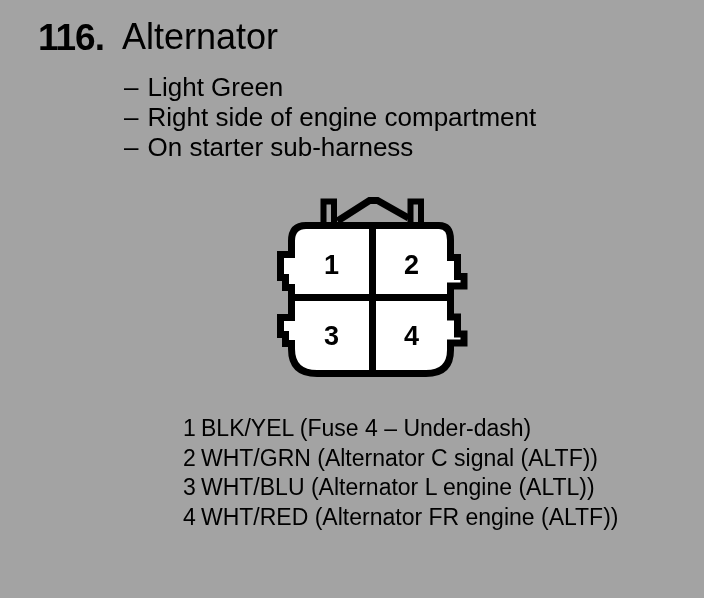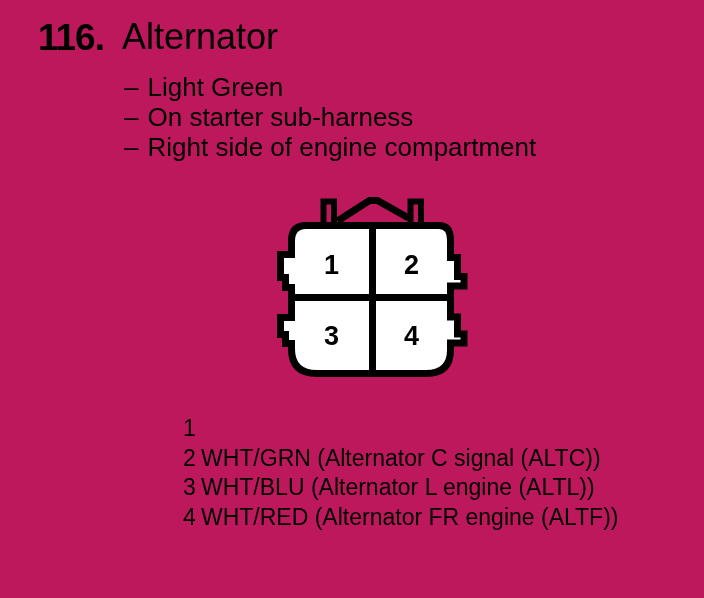--- a/index.html
+++ b/index.html
@@ -4,21 +4,21 @@
 <style>
   html, body { margin: 0; padding: 0; }
   body {
     width: 704px; height: 598px;
     background: #ffffff;
     font-family: "Liberation Sans", "DejaVu Sans", sans-serif;
     color: #000000;
     position: relative;
     overflow: hidden;
   }
-  .page { position: absolute; inset: 0; background: #be185d; }
+  .page { position: absolute; inset: 0; background: #a3a3a3; }
 
   
   .h-num {
     position: absolute; left: 38px; top: 19px;
     font-size: 37px; font-weight: bold; line-height: 1;
     letter-spacing: -1px; white-space: nowrap;
   }
   .h-title {
     position: absolute; left: 122px; top: 19px;
     font-size: 36px; font-weight: normal; line-height: 1;
@@ -56,22 +56,22 @@
 
 <div class="page">
 
   <div>
     <span class="h-num">116.</span>
     <span class="h-title">Alternator</span>
   </div>
 
   <div class="details">
     <span class="detail-line"><span class="detail-marker">–</span><span>Light Green</span></span>
+    <span class="detail-line"><span class="detail-marker">–</span><span>Right side of engine compartment</span></span>
     <span class="detail-line"><span class="detail-marker">–</span><span>On starter sub-harness</span></span>
-    <span class="detail-line"><span class="detail-marker">–</span><span>Right side of engine compartment</span></span>
   </div>
 
   <svg class="connector-svg" viewBox="252 185 240 200" xmlns="http://www.w3.org/2000/svg">
 
     <path d="M 306 225.5
          H 439
          Q 450.5 225.5 450.5 240
          V 257.5 H 457.5 V 276.5 H 464 V 286 H 450.5
          V 317 H 457.5 V 334 H 464 V 343 H 450.5
          V 350
@@ -94,24 +94,25 @@
 
     <text class="pin-cavity-num" x="331.5" y="265" text-anchor="middle" dominant-baseline="central">1</text>
     <text class="pin-cavity-num" x="411.5" y="265" text-anchor="middle" dominant-baseline="central">2</text>
     <text class="pin-cavity-num" x="331.5" y="336" text-anchor="middle" dominant-baseline="central">3</text>
     <text class="pin-cavity-num" x="411.5" y="336" text-anchor="middle" dominant-baseline="central">4</text>
   </svg>
 
   <div class="legend">
     <div class="legend-row">
       <span class="legend-num">1</span>
+      <span>BLK/YEL (Fuse 4 – Under-dash)</span>
     </div>
     <div class="legend-row">
       <span class="legend-num">2</span>
-      <span>WHT/GRN (Alternator C signal (ALTC))</span>
+      <span>WHT/GRN (Alternator C signal (ALTF))</span>
     </div>
     <div class="legend-row">
       <span class="legend-num">3</span>
       <span>WHT/BLU (Alternator L engine (ALTL))</span>
     </div>
     <div class="legend-row">
       <span class="legend-num">4</span>
       <span>WHT/RED (Alternator FR engine (ALTF))</span>
     </div>
   </div>

